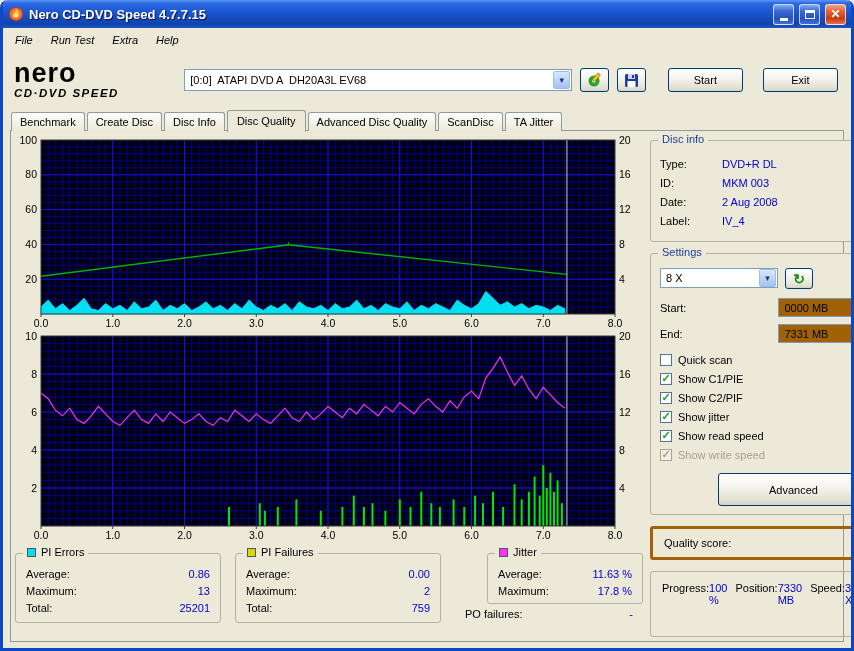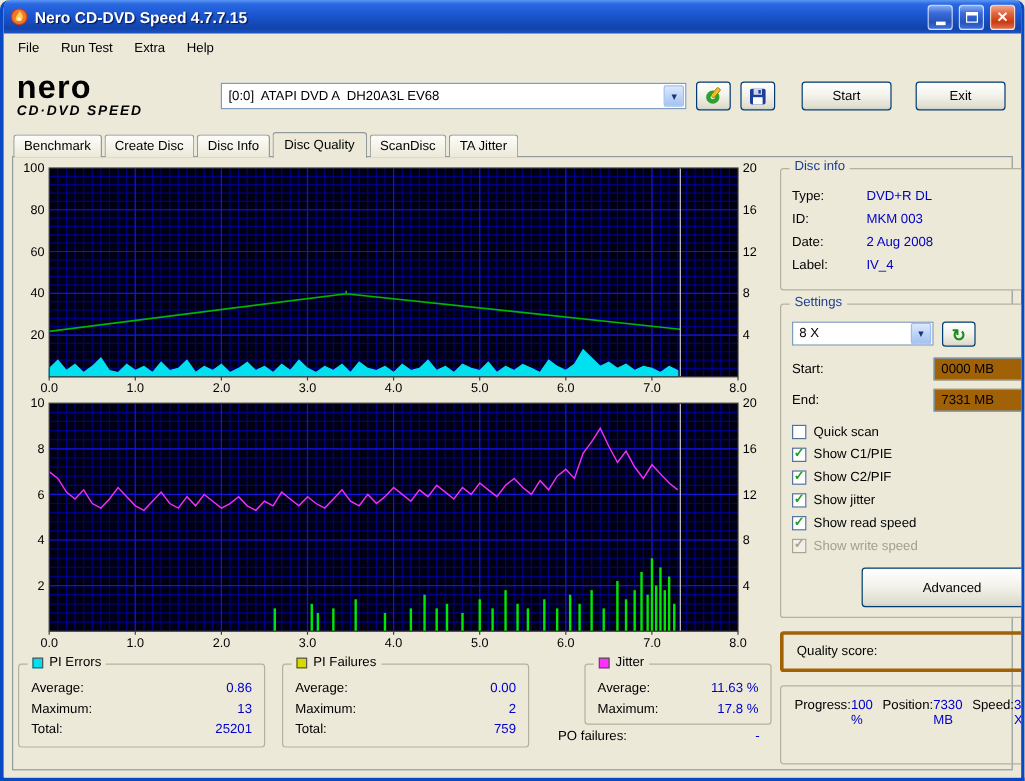--- a/index.html
+++ b/index.html
@@ -15,21 +15,21 @@
   .title-text { flex:1; color:#fff; font-weight:bold; font-size:13px; text-shadow:1px 1px 1px rgba(0,0,40,.75); }
   .winbtn { width:21px; height:21px; border-radius:3px; border:1px solid rgba(255,255,255,.7);
             display:flex; align-items:center; justify-content:center; cursor:default; }
   .winbtn.minb,.winbtn.maxb { background:linear-gradient(180deg,#86abf2 0%,#3b6cdb 30%,#2553bb 70%,#3f6ed9 100%); }
   .winbtn.closeb { background:linear-gradient(180deg,#f2a48c 0%,#e06a43 30%,#cb3a12 70%,#e0714a 100%); }
   .glyph-min { width:8px; height:3px; background:#fff; margin-top:10px; }
   .glyph-max { width:10px; height:9px; border:1px solid #fff; border-top:3px solid #fff; }
   .glyph-close { color:#fff; font-weight:bold; font-size:12px; line-height:1; }
   
   .menubar { height:23px; flex:0 0 23px; display:flex; align-items:center; padding-left:3px; }
-  .menu-item { padding:3px 9px; }
+  .menu-item { padding:3px 9px;font-style:italic; }
   
   .toolbar { height:58px; flex:0 0 58px; display:flex; align-items:center; padding:0 11px; gap:8px; }
   .logo { width:170px; line-height:1; }
   .logo1 { font-size:27px; font-weight:bold; letter-spacing:1px; }
   .logo2 { font-size:11.5px; font-weight:bold; font-style:italic; letter-spacing:1.5px; margin-top:1px; }
   .combo { height:22px; background:#fff; border:1px solid #7f9db9; display:flex; align-items:center; }
   .combo.drive { flex:0 0 388px; }
   .combo-text { flex:1; padding:0 5px; white-space:pre; overflow:hidden; }
   .combo-arrow { width:17px; height:18px; margin:1px; border:1px solid #9ebcf0; border-radius:2px;
                  background:linear-gradient(180deg,#dce8fb,#bfd5f7 50%,#a4c2f0); color:#16357c;
@@ -149,20 +149,21 @@
     </button>
     <button class="xpbtn btn-start">Start</button>
     <button class="xpbtn btn-exit">Exit</button>
   </div>
 
   <div class="tabstrip">
     <div class="tab">Benchmark</div>
     <div class="tab">Create Disc</div>
     <div class="tab">Disc Info</div>
     <div class="tab active">Disc Quality</div>
+    <div class="tab">Advanced Disc Quality</div>
     <div class="tab">ScanDisc</div>
     <div class="tab">TA Jitter</div>
   </div>
 
   <div class="panel">
 
     <div class="left-col">
       <svg class="chart" width="628" height="196">
           <rect x="27" y="5" width="574" height="174" fill="#000012"></rect>
           <line x1="34.175" y1="5" x2="34.175" y2="179" stroke="#000084" stroke-width="1"></line>

